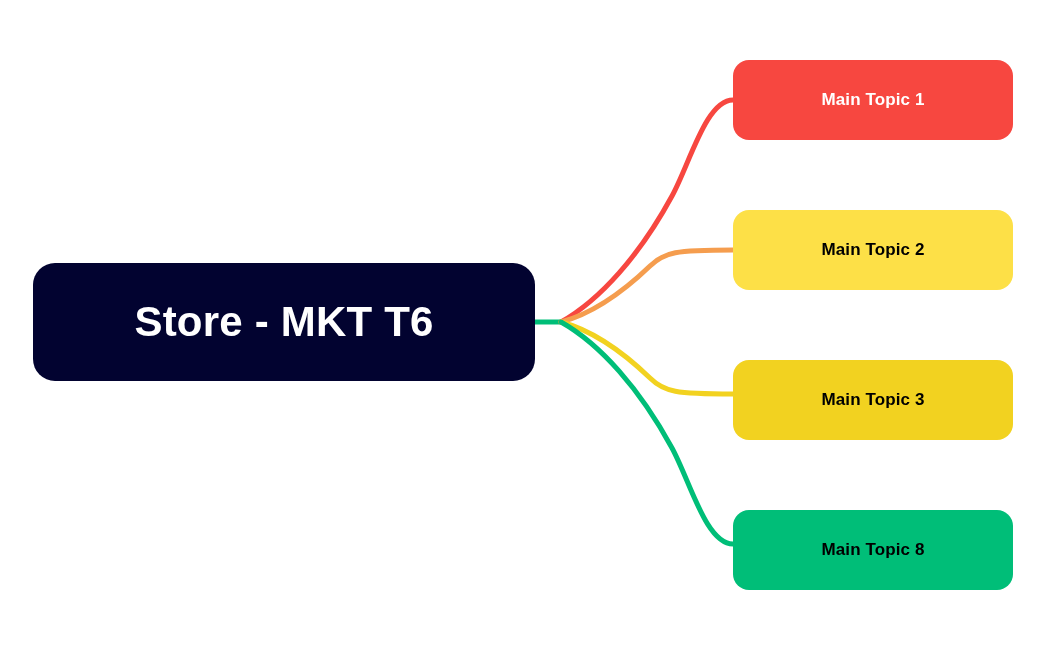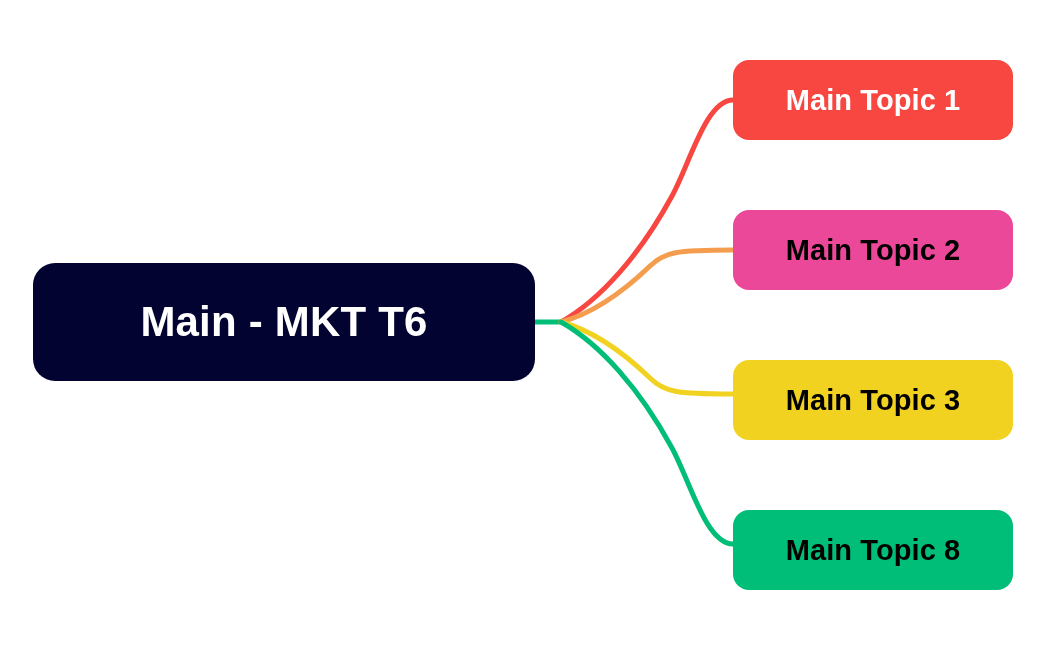--- a/index.html
+++ b/index.html
@@ -47,21 +47,21 @@
     white-space: nowrap;
   }
   .topic-node {
     left: 733px;
     width: 280px;
     height: 80px;
     border-radius: 16px;
     justify-content: center;
   }
   .topic-node .node-label {
-    font-size: 29px;
+    font-size: 17px;
     font-weight: bold;
     white-space: nowrap;
     letter-spacing: 0.1px;
   }
   #topic-node-0 { top: 60px; }
   #topic-node-1 { top: 210px; }
   #topic-node-2 { top: 360px; }
   #topic-node-3 { top: 510px; }
 </style>
 </head>
@@ -71,28 +71,28 @@
 
   <svg id="connector-layer" viewBox="0 0 1046 650">
     <line stroke-linecap="butt" x1="535" y1="322" x2="566" y2="322" stroke="#00BE78" stroke-width="5"></line>
     <path fill="none" stroke-linecap="round" d="M 561 322 C 600 300 640 255 672 196 C 690 163 706 100 733 100" stroke="#F74740" stroke-width="5"></path>
     <path fill="none" stroke-linecap="round" d="M 561 322 C 595 313 625 290 650 266 C 664 252 676 250 733 250" stroke="#F59D4E" stroke-width="5"></path>
     <path fill="none" stroke-linecap="round" d="M 561 322 C 595 331 625 354 650 378 C 664 392 676 394 733 394" stroke="#F2D220" stroke-width="5"></path>
     <path fill="none" stroke-linecap="round" d="M 561 322 C 600 344 640 389 672 448 C 690 481 706 544 733 544" stroke="#00BE78" stroke-width="5"></path>
   </svg>
 
   <div class="node" id="central-node" style="background: rgb(2, 3, 48);">
-    <span class="node-label" style="color: rgb(255, 255, 255);">Main - MKT T6</span>
+    <span class="node-label" style="color: rgb(255, 255, 255);">Store - MKT T6</span>
   </div>
 
   <div class="node topic-node" id="topic-node-0" style="background: rgb(247, 71, 64);">
     <span class="node-label" style="color: rgb(255, 255, 255);">Main Topic 1</span>
   </div>
 
-  <div class="node topic-node" id="topic-node-1" style="background: #ec4899;">
+  <div class="node topic-node" id="topic-node-1" style="background: #fde047;">
     <span class="node-label" style="color: rgb(0, 0, 0);">Main Topic 2</span>
   </div>
 
   <div class="node topic-node" id="topic-node-2" style="background: rgb(242, 210, 32);">
     <span class="node-label" style="color: rgb(0, 0, 0);">Main Topic 3</span>
   </div>
 
   <div class="node topic-node" id="topic-node-3" style="background: rgb(0, 190, 120);">
     <span class="node-label" style="color: rgb(0, 0, 0);">Main Topic 8</span>
   </div>

